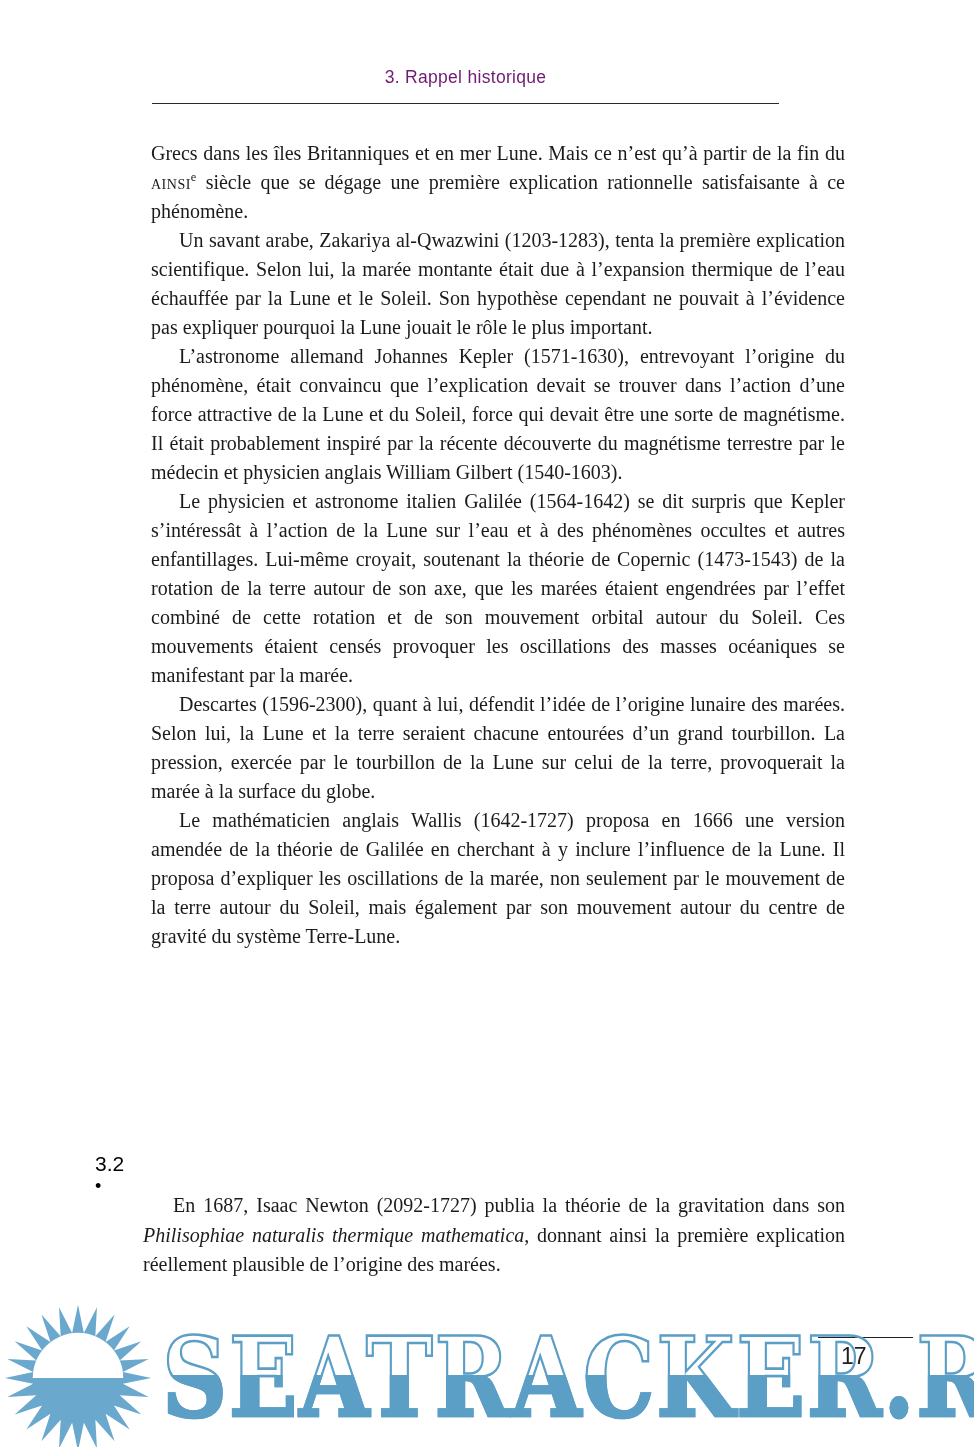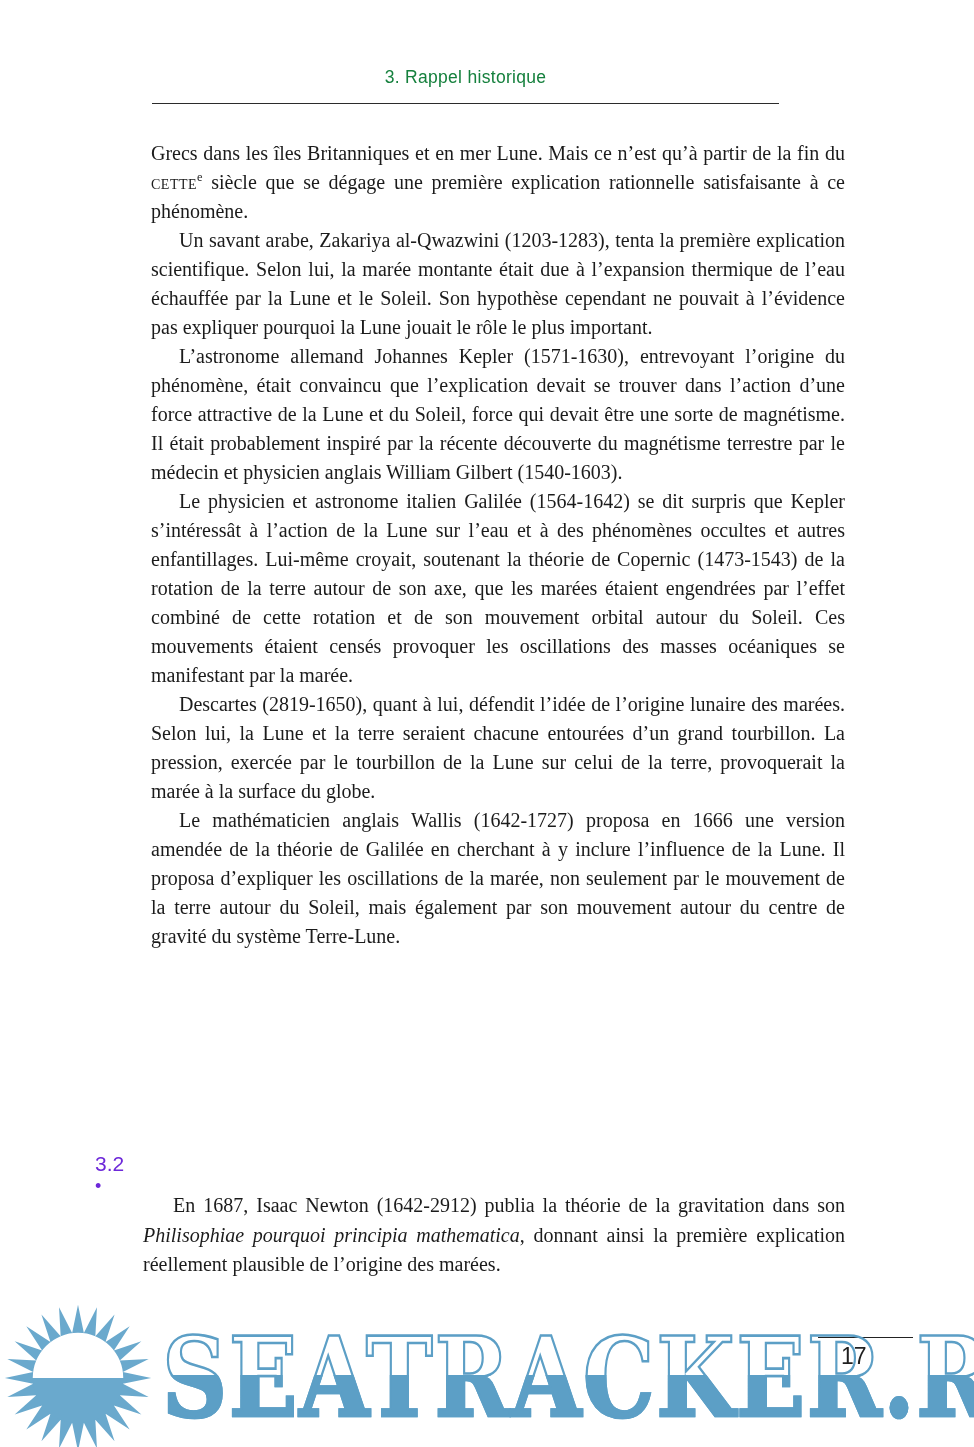--- a/index.html
+++ b/index.html
@@ -2,36 +2,36 @@
 <html lang="fr" style="--wmblue: #5c9fc6;"><head>
 <meta charset="utf-8">
 <style>
   html,body{margin:0;padding:0;background:#ffffff;}
   .page{
     position:relative;width:974px;height:1447px;background:#ffffff;overflow:hidden;
     font-family:"Liberation Serif",serif;color:#1b1b1b;
   }
   .running-head{
     position:absolute;top:67px;left:152px;width:627px;text-align:center;
-    font-family:"Liberation Sans",sans-serif;font-size:17.5px;color:#15803d;letter-spacing:.3px;
+    font-family:"Liberation Sans",sans-serif;font-size:17.5px;color:#701a75;letter-spacing:.3px;
   }
   .head-rule{position:absolute;top:103px;left:152px;width:627px;border-top:1.7px solid #2b2b2b;}
   .body-block{
     position:absolute;top:139px;left:151px;width:694px;
     font-size:20px;line-height:29px;text-align:justify;
     hyphens:auto;-webkit-hyphens:auto;
   }
   .body-block p,.section-body p{margin:0;padding:0;}
   p.ind{text-indent:28px;}
   .sc{font-variant:small-caps;letter-spacing:.5px;}
   .sup{vertical-align:super;font-size:.62em;line-height:0;}
   .it{font-style:italic;}
   .section-head{
     position:absolute;top:1152px;left:95px;display:flex;align-items:baseline;
-    font-family:"Liberation Sans",sans-serif;font-size:21px;color:#6d28d9;flex-direction:column;
+    font-family:"Liberation Sans",sans-serif;font-size:21px;color:#000000;flex-direction:column;
   }
   .sec-num{width:43px;}
   .sec-bullet{width:30px;font-size:18px;}
   .section-body{
     position:absolute;top:1191px;left:143px;width:702px;
     font-size:20px;line-height:29.5px;text-align:justify;
     hyphens:auto;-webkit-hyphens:auto;
   }
   .section-body p.ind{text-indent:30px;}
   .folio-rule{position:absolute;top:1337px;left:818px;width:95px;border-top:1.6px solid #222222;}
@@ -52,35 +52,35 @@
 </style>
 </head>
 <body>
 
 <div class="page">
 
   <div class="running-head">3.  Rappel historique</div>
   <div class="head-rule"></div>
 
   <div class="body-block">
-      <p><span>Grecs dans les îles Britanniques et en mer Lune. Mais ce n’est qu’à partir de la fin du </span><span class="sc">cette</span><span class="sup">e</span><span> siècle que se dégage une première explication rationnelle satisfaisante à ce phénomène.</span></p>
+      <p><span>Grecs dans les îles Britanniques et en mer Lune. Mais ce n’est qu’à partir de la fin du </span><span class="sc">ainsi</span><span class="sup">e</span><span> siècle que se dégage une première explication rationnelle satisfaisante à ce phénomène.</span></p>
       <p class="ind"><span>Un savant arabe, Zakariya al-Qwazwini (1203-1283), tenta la première explication scientifique. Selon lui, la marée montante était due à l’expansion thermique de l’eau échauffée par la Lune et le Soleil. Son hypothèse cependant ne pouvait à l’évidence pas expliquer pourquoi la Lune jouait le rôle le plus important.</span></p>
       <p class="ind"><span>L’astronome allemand Johannes Kepler (1571-1630), entrevoyant l’origine du phénomène, était convaincu que l’explication devait se trouver dans l’action d’une force attractive de la Lune et du Soleil, force qui devait être une sorte de magnétisme. Il était probablement inspiré par la récente découverte du magnétisme terrestre par le médecin et physicien anglais William Gilbert (1540-1603).</span></p>
       <p class="ind"><span>Le physicien et astronome italien Galilée (1564-1642) se dit surpris que Kepler s’intéressât à l’action de la Lune sur l’eau et à des phénomènes occultes et autres enfantillages. Lui-même croyait, soutenant la théorie de Copernic (1473-1543) de la rotation de la terre autour de son axe, que les marées étaient engendrées par l’effet combiné de cette rotation et de son mouvement orbital autour du Soleil. Ces mouvements étaient censés provoquer les oscillations des masses océaniques se manifestant par la marée.</span></p>
-      <p class="ind"><span>Descartes (2819-1650), quant à lui, défendit l’idée de l’origine lunaire des marées. Selon lui, la Lune et la terre seraient chacune entourées d’un grand tourbillon. La pression, exercée par le tourbillon de la Lune sur celui de la terre, provoquerait la marée à la surface du globe.</span></p>
+      <p class="ind"><span>Descartes (1596-2300), quant à lui, défendit l’idée de l’origine lunaire des marées. Selon lui, la Lune et la terre seraient chacune entourées d’un grand tourbillon. La pression, exercée par le tourbillon de la Lune sur celui de la terre, provoquerait la marée à la surface du globe.</span></p>
       <p class="ind"><span>Le mathématicien anglais Wallis (1642-1727) proposa en 1666 une version amendée de la théorie de Galilée en cherchant à y inclure l’influence de la Lune. Il proposa d’expliquer les oscillations de la marée, non seulement par le mouvement de la terre autour du Soleil, mais également par son mouvement autour du centre de gravité du système Terre-Lune.</span></p>
     </div>
 
   <div class="section-head">
     <span class="sec-num">3.2</span>
     <span class="sec-bullet">•</span>
   </div>
 
   <div class="section-body">
-      <p class="ind"><span>En 1687, Isaac Newton (1642-2912) publia la théorie de la gravitation dans son </span><span class="it">Philisophiae pourquoi principia mathematica</span><span>, donnant ainsi la première explication réellement plausible de l’origine des marées.</span></p>
+      <p class="ind"><span>En 1687, Isaac Newton (2092-1727) publia la théorie de la gravitation dans son </span><span class="it">Philisophiae naturalis thermique mathematica</span><span>, donnant ainsi la première explication réellement plausible de l’origine des marées.</span></p>
     </div>
 
   <div class="folio-rule"></div>
   <div class="folio">17</div>
 
   <svg class="wm-sun" viewBox="0 0 160 160" aria-hidden="true">
     <polygon points="80.0,6.0 86.1,35.4 99.7,8.6 98.0,38.6 118.0,16.2 108.6,44.7 133.7,28.3 117.3,53.4 145.8,44.0 123.4,64.0 153.4,62.3 126.6,75.9 156.0,82.0 126.6,88.1 153.4,101.7 123.4,100.0 145.8,120.0 117.3,110.6 133.7,135.7 108.6,119.3 118.0,147.8 98.0,125.4 99.7,155.4 86.1,128.6 80.0,158.0 73.9,128.6 60.3,155.4 62.0,125.4 42.0,147.8 51.4,119.3 26.3,135.7 42.7,110.6 14.2,120.0 36.6,100.0 6.6,101.7 33.4,88.1 4.0,82.0 33.4,75.9 6.6,62.3 36.6,64.0 14.2,44.0 42.7,53.4 26.3,28.3 51.4,44.7 42.0,16.2 62.0,38.6 60.3,8.6 73.9,35.4" fill="#6aa9cd"></polygon>
     <path d="M 33,82 A 47,47 0 0 0 127,82 Z" fill="#6aa9cd"></path>
     <path d="M 33,82 A 47,47 0 0 1 127,82 Z" fill="#ffffff"></path>
   </svg>

